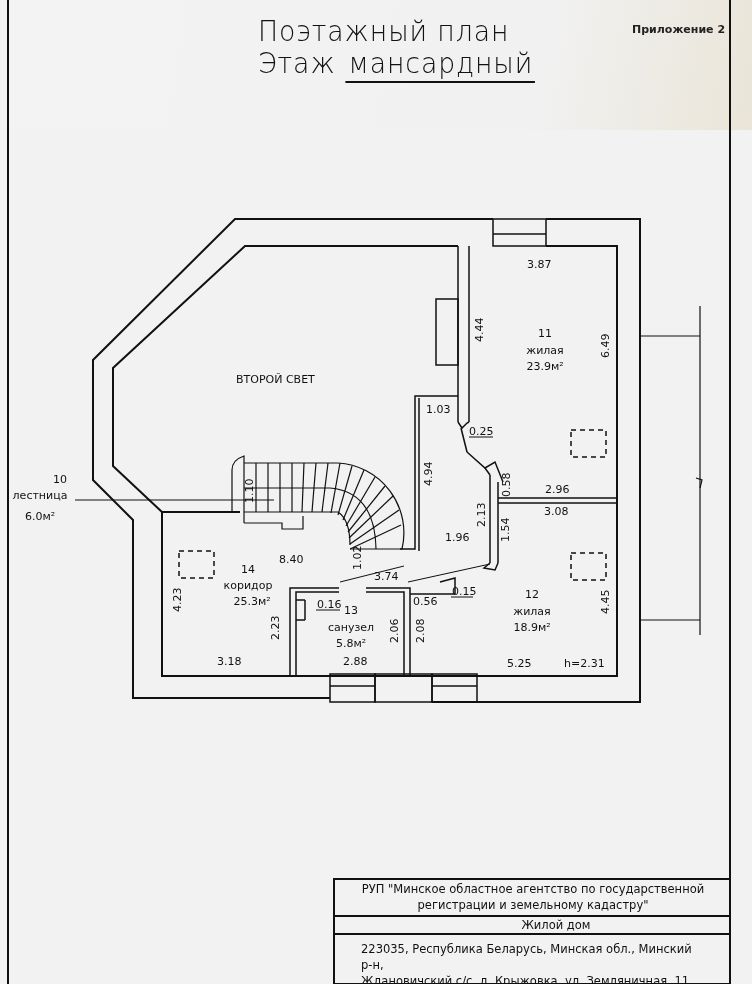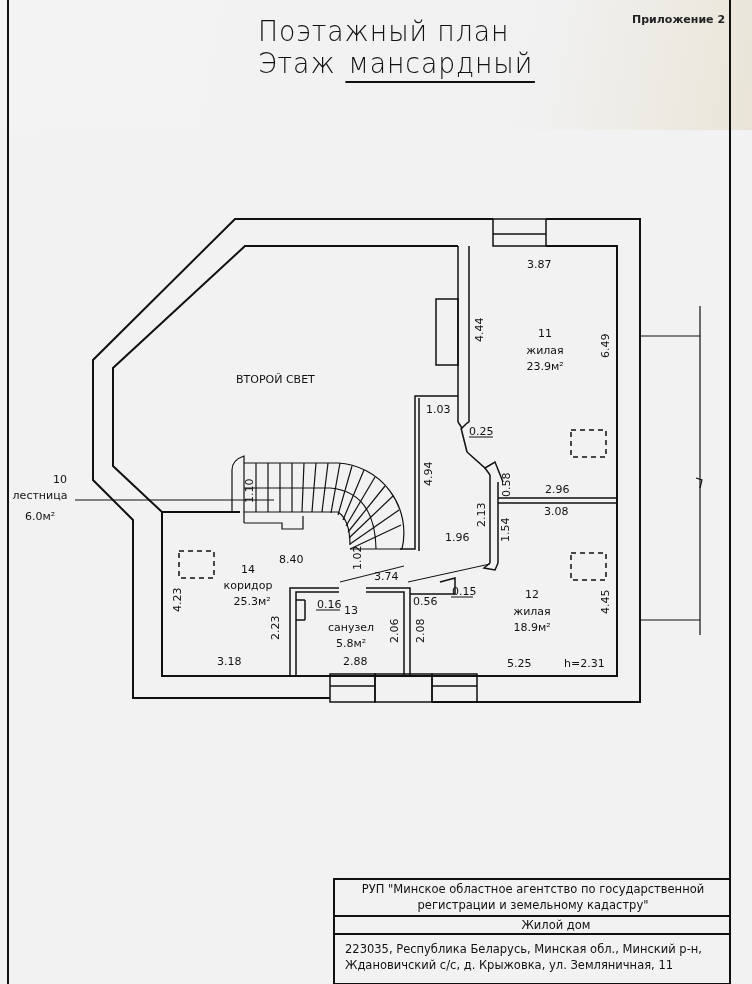--- a/index.html
+++ b/index.html
@@ -19,29 +19,29 @@
   }
   .border-left { position: absolute; left: 7px; top: 0; width: 2px; height: 984px; background: #111; }
   .border-right { position: absolute; left: 729px; top: 0; width: 2px; height: 984px; background: #111; }
   .title-block { position: absolute; left: 258px; top: 15px; width: 280px; }
   .title-line {
     font-family: "DejaVu Sans", sans-serif; font-size: 29px; line-height: 32px;
     letter-spacing: 1px; white-space: nowrap; font-weight: 300; transform: scaleX(0.92); transform-origin: left;
   }
   .title-line2 { margin-left: 0; }
   .title-underlined { display: inline-block; border-bottom: 2px solid #111; padding: 0 2px 2px 4px; }
-  .appendix { position: absolute; left: 632px; top: 13px; font-size: 11px; font-weight: bold; color: #222; }
+  .appendix { position: absolute; left: 632px; top: 23px; font-size: 11px; font-weight: bold; color: #222; }
   svg.plan { position: absolute; left: 0; top: 0; }
   .lbl { font-family: "DejaVu Sans", sans-serif; font-size: 11px; fill: #111; }
   .lbl-sm { font-size: 10px; }
   .stamp { position: absolute; left: 333px; top: 878px; width: 396px; border-top: 2px solid #111; border-left: 2px solid #111; }
   .stamp-row { border-bottom: 2px solid #111; text-align: center; font-size: 11.5px; line-height: 16px; padding-left: 46px; }
   .stamp-org { padding: 1px 4px 2px; height: 32px; }
   .stamp-type { height: 16px; }
-  .stamp-addr { text-align: left; padding: 6px 10px; height: 36px; line-height: 16px; font-size: 11.5px; border-bottom: 2px solid #111; }
+  .stamp-addr { text-align: left; padding: 6px 26px; height: 36px; line-height: 16px; font-size: 11.5px; border-bottom: 2px solid #111; }
 </style>
 </head>
 <body>
 
 <div class="sheet"></div>
 <div class="sheet-fade"></div>
 <div class="border-left"></div>
 <div class="border-right"></div>
 
 <div class="appendix">Приложение 2</div>

